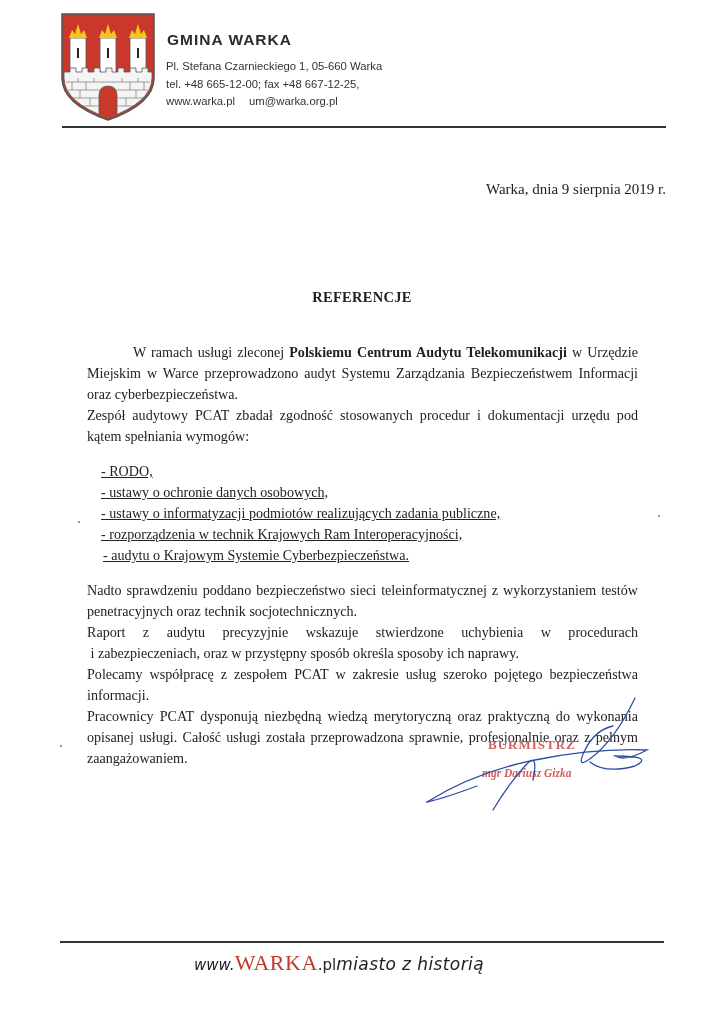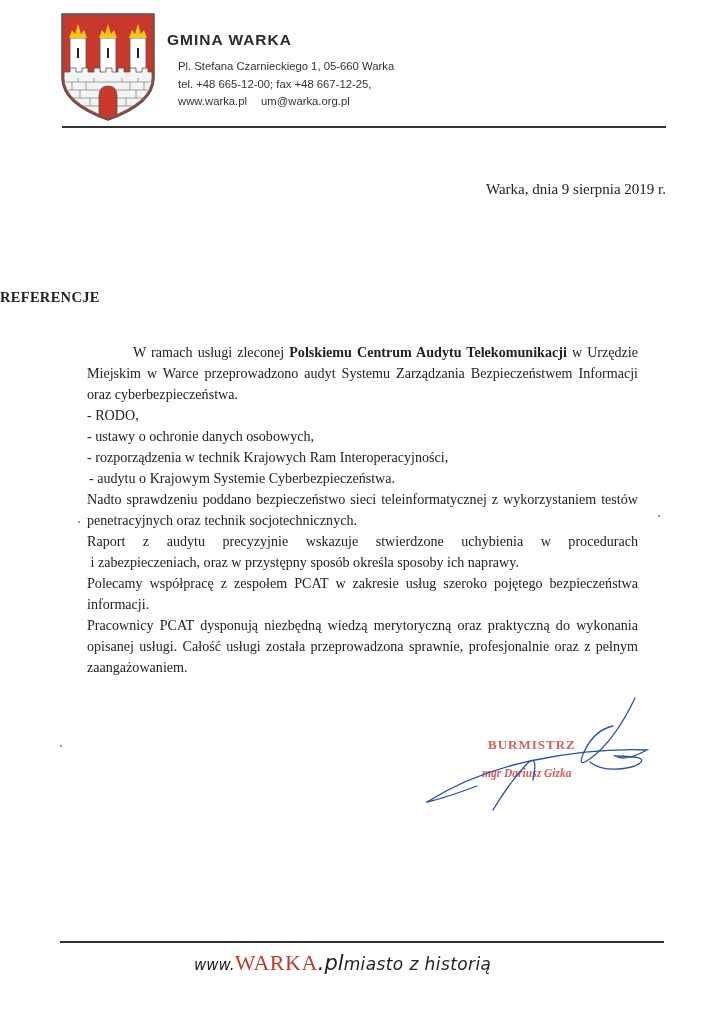--- a/index.html
+++ b/index.html
@@ -7,38 +7,38 @@
     width: 724px; height: 1024px; background: #ffffff; position: relative; overflow: hidden;
     font-family: "Liberation Serif", serif; color: #1e1e1e;
   }
   .crest { position: absolute; left: 60px; top: 12px; width: 96px; height: 110px; }
   .org-name {
     position: absolute; left: 167px; top: 31px; font-family: "Liberation Sans", sans-serif;
     font-weight: bold; font-size: 15.5px; letter-spacing: 1px; color: #2a2a2a;
   }
   .org-lines {
     position: absolute; left: 166px; top: 58px; font-family: "Liberation Sans", sans-serif;
-    font-size: 11.3px; line-height: 17.5px; color: #333; margin-left: 12px;
+    font-size: 11.3px; line-height: 17.5px; color: #333;
   }
   .org-lines .gap { display: inline-block; width: 14px; }
   .hr-top { position: absolute; left: 62px; top: 126px; width: 604px; height: 1.5px; background: #333; }
   .date {
     position: absolute; right: 58px; top: 149px; font-size: 15px; color: #222; margin-top: 32px;
   }
   .title {
-    position: absolute; left: 0; width: 724px; top: 289px; text-align: left;
+    position: absolute; left: 0; width: 724px; top: 289px; text-align: center;
     font-weight: bold; font-size: 14.5px; letter-spacing: 0.3px; color: #222;
   }
   .body {
     position: absolute; left: 87px; top: 342px; width: 551px; font-size: 14.1px;
     line-height: 21px; color: #222;
   }
   .body p { margin: 0; text-align: justify; }
   .body .indent { text-indent: 46px; }
-  .body ul { list-style: none; margin: 0; padding: 0; }
+  .body ul { list-style: none; margin: 14px; padding: 0; text-decoration: underline; }
   .body li { margin: 0; }
   .body li.shift { padding-left: 2px; }
   .body b { font-weight: bold; }
   .body .last-line-full { text-align-last: justify; }
   .stray-dot { position: absolute; width: 2px; height: 2px; background: #777; border-radius: 1px; }
   .signature { position: absolute; left: 415px; top: 690px; width: 250px; height: 125px; }
   .stamp-title {
     position: absolute; left: 488px; top: 737px; font-family: Liberation Serif, serif;
     font-weight: bold; font-size: 13px; color: #d06060; letter-spacing: 1px;
   }
@@ -48,21 +48,21 @@
   }
   .hr-bottom { position: absolute; left: 60px; top: 941px; width: 604px; height: 1.5px; background: #333; }
   .footer {
     position: absolute; left: 194px; top: 950px; white-space: nowrap;
     font-family: "DejaVu Sans", sans-serif; color: #222;
   }
   .footer .www { font-style: italic; font-size: 15px; }
   .footer .brand {
     font-family: "Liberation Serif", serif; color: #c0392b; font-size: 22px; letter-spacing: 0.5px;
   }
-  .footer .pl { font-style: italic; font-size: 21px; }
+  .footer .pl { font-size: 15px; }
   .footer .slogan {
     font-style: italic; font-size: 17px; letter-spacing: 0.4px;
   }
 </style>
 </head>
 <body>
 
 <svg class="crest" viewBox="0 0 96 110">
   <path d="M2 2 H94 V66 Q94 92 48 108 Q2 92 2 66 Z" fill="#c9392b" stroke="#555" stroke-width="1.5"></path>
 
@@ -113,23 +113,25 @@
   </div>
 </div>
 <div class="hr-top"></div>
 
 <div class="date">Warka, dnia 9 sierpnia 2019 r.</div>
 
 <div class="title">REFERENCJE</div>
 
 <div class="body">
   <p class="indent"><span>W ramach usługi zleconej </span><b>Polskiemu Centrum Audytu Telekomunikacji</b><span> w Urzędzie Miejskim w Warce przeprowadzono audyt Systemu Zarządzania Bezpieczeństwem Informacji oraz cyberbezpieczeństwa.</span></p>
+  <p>Zespół audytowy PCAT zbadał zgodność stosowanych procedur i dokumentacji urzędu pod kątem spełniania wymogów:</p>
   <ul>
     <li>- RODO,</li>
     <li>- ustawy o ochronie danych osobowych,</li>
+    <li>- ustawy o informatyzacji podmiotów realizujących zadania publiczne,</li>
     <li>- rozporządzenia w technik Krajowych Ram Interoperacyjności,</li>
     <li class="shift">- audytu o Krajowym Systemie Cyberbezpieczeństwa.</li>
   </ul>
   <p>Nadto sprawdzeniu poddano bezpieczeństwo sieci teleinformatycznej z wykorzystaniem testów penetracyjnych oraz technik socjotechnicznych.</p>
   <p class="last-line-full">Raport z audytu precyzyjnie wskazuje stwierdzone uchybienia w procedurach</p>
   <p style="white-space: pre;"> i zabezpieczeniach, oraz w przystępny sposób określa sposoby ich naprawy.</p>
   <p>Polecamy współpracę z zespołem PCAT w zakresie usług szeroko pojętego bezpieczeństwa informacji.</p>
   <p>Pracownicy PCAT dysponują niezbędną wiedzą merytoryczną oraz praktyczną do wykonania opisanej usługi. Całość usługi została przeprowadzona sprawnie, profesjonalnie oraz z pełnym zaangażowaniem.</p>
 </div>
 

